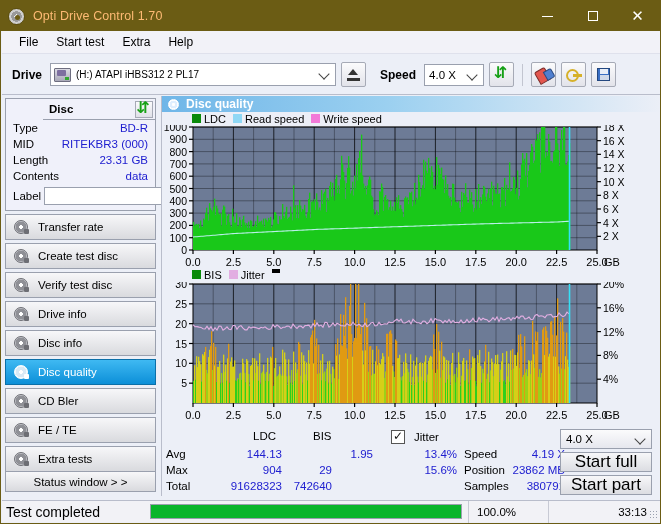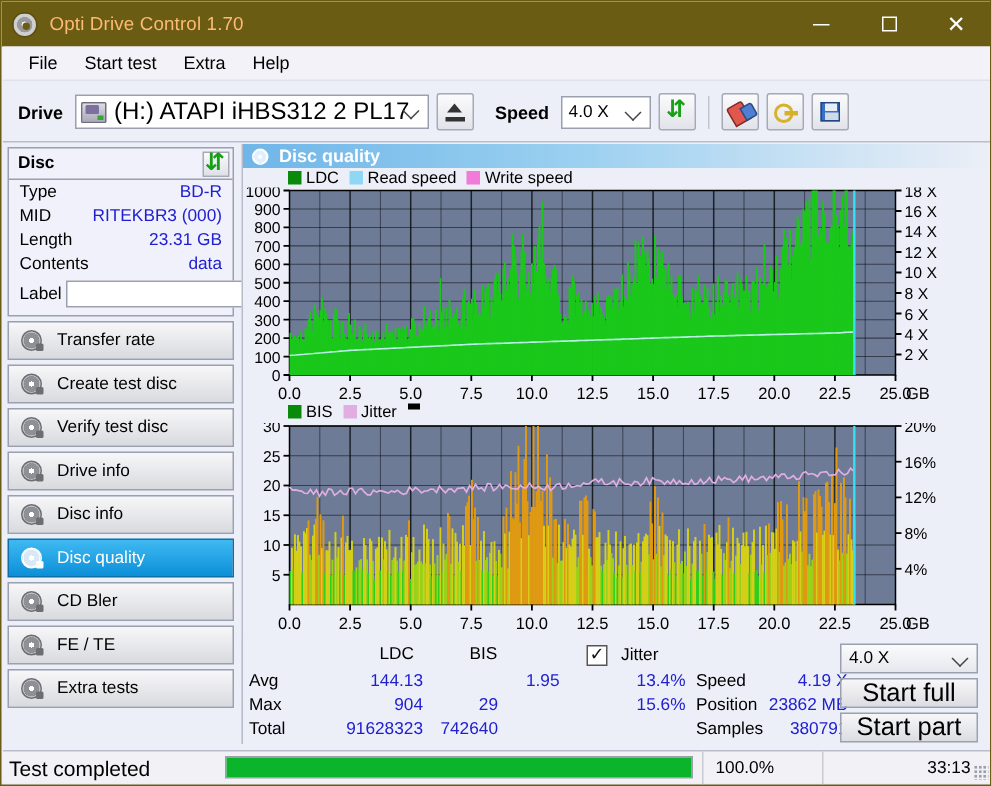--- a/index.html
+++ b/index.html
@@ -59,22 +59,22 @@
   .menu-item { padding: 2px 9px; font-size: 12px; color:#000; white-space:nowrap; }
 
   
   #toolbar {
     position:absolute; left:1px; top:54px; width:659px; height:40px;
     background:#eceff7; display:flex; align-items:center;
     border-bottom: 1px solid #b9bdcb;
   }
   .tb-label { font-size:12px; font-weight:bold; color:#000; margin-left:10px; margin-right:8px; white-space:nowrap;}
   #drive-select {
-    width: 236px; height: 23px; background:#fff; border:1px solid #9aa0ae;
-    display:flex; align-items:center; position:relative; font-size:16px;
+    width: 286px; height: 23px; background:#fff; border:1px solid #9aa0ae;
+    display:flex; align-items:center; position:relative; font-size:10px;
   }
   #drive-icon {
     width:17px; height:14px; margin-left:3px; margin-right:5px; position:relative; flex:none;
     background: linear-gradient(#dcdce4,#a9a9b8);
     border:1px solid #6e6e80; border-radius:1px;
   }
   #drive-icon::before {
     content:''; position:absolute; left:2px; top:1px; width:9px; height:6px;
     background:#7d6fa0; border-radius:1px;
   }
@@ -118,21 +118,21 @@
   .icon-save::before { content:''; position:absolute; left:2px; top:0; width:8px; height:5px; background:#e8eef8; }
   .icon-save::after  { content:''; position:absolute; left:2px; bottom:0; width:9px; height:5px; background:#cfd9ea; }
 
   
   #sidebar { position:absolute; left:1px; top:95px; width:158px; height:400px; background:#eceff7; }
   #disc-panel {
     margin:2px 4px 0 3px; background:#f0f1fa; border:1px solid #9aa0ae;
   }
   #disc-head {
     height:21px; display:flex; align-items:center; justify-content:space-between;
-    border-bottom:1px solid #9aa0ae; padding-left:6px; padding-right:2px;
+    border-bottom:1px solid #9aa0ae; padding-left:6px; padding-right:2px;margin-left:37px;
   }
   #disc-head .t { font-weight:bold; font-size:11.5px; }
   #disc-refresh {
     width:18px; height:17px; background: linear-gradient(#fbfbfc,#dfe0e8);
     border:1px solid #a6aab6; display:flex; align-items:center; justify-content:center;
   }
   .disc-row { display:flex; justify-content:space-between; align-items:center; padding:0 7px; height:16px; }
   .disc-row .k { color:#000; font-size:11.5px; }
   .disc-row .v { color:#2020d0; font-size:11.5px; }
   #label-row { display:flex; align-items:center; padding:2px 4px 4px 7px; gap:3px; }
@@ -339,20 +339,21 @@
     </div>
     <div class="nav-btn">
       <span class="nav-icon"></span>
       <span class="lbl">FE / TE</span>
     </div>
     <div class="nav-btn">
       <span class="nav-icon"></span>
       <span class="lbl">Extra tests</span>
     </div>
 
+    <div id="status-window-btn">Status window &gt; &gt;</div>
   </div>
 
   <div id="main">
     <div id="main-head">
       <span class="head-icon"></span>
       <span class="t">Disc quality</span>
     </div>
 
     <div class="legend">
       <span class="lg">

